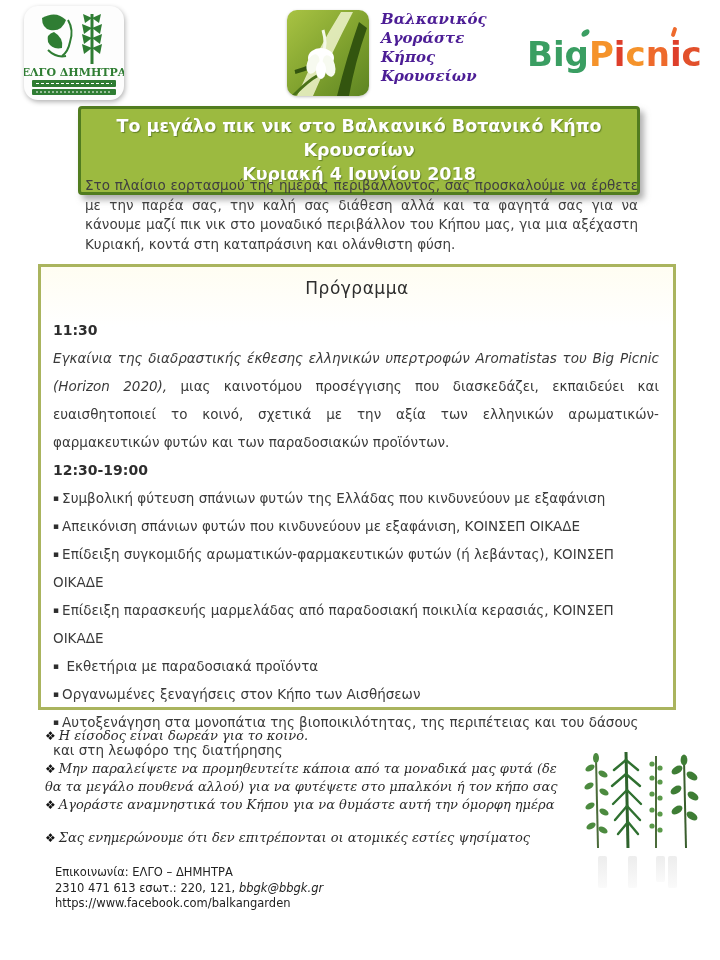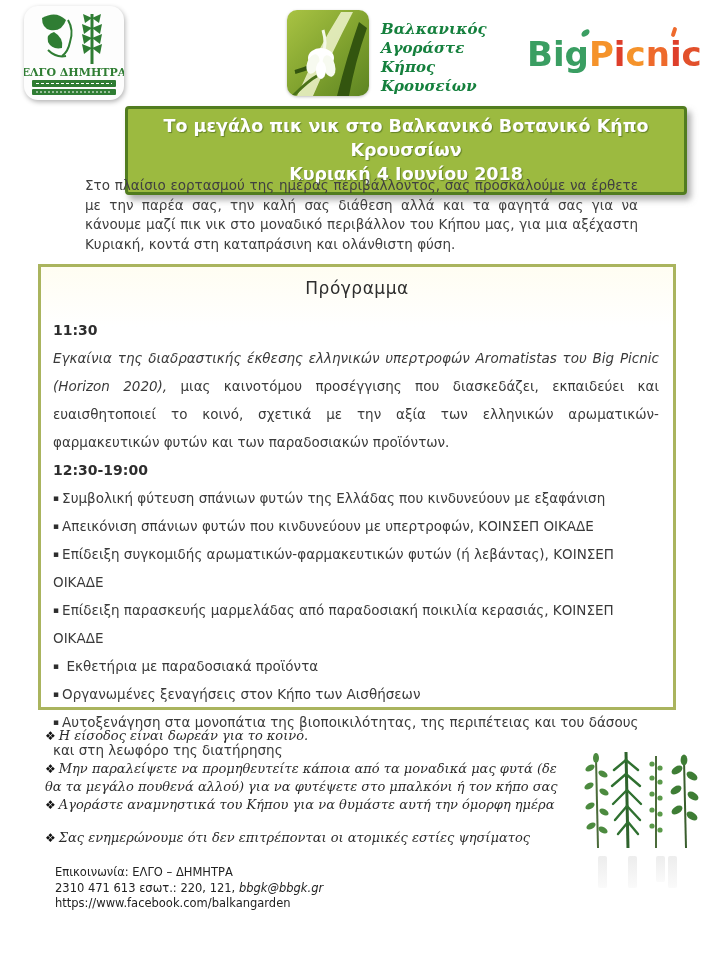--- a/index.html
+++ b/index.html
@@ -7,41 +7,41 @@
     position:relative;width:720px;height:960px;background:#ffffff;overflow:hidden;
     font-family:"DejaVu Sans",sans-serif;color:#3c3c3c;
   }
 
   
   .elgo-logo{position:absolute;left:24px;top:6px;width:100px;height:94px;
     background:#fdfdfd;border-radius:14px;box-shadow:1px 2px 5px rgba(0,0,0,0.3);}
   .garden-logo-box{position:absolute;left:287px;top:10px;width:82px;height:86px;
     border-radius:10px;background:linear-gradient(135deg,#a9c343 0%,#7fa12e 55%,#5d8422 100%);
     box-shadow:0 1px 3px rgba(0,0,0,0.25);overflow:hidden;}
-  .garden-logo-text{position:absolute;left:381px;top:20px;
+  .garden-logo-text{position:absolute;left:381px;top:10px;
     font-family:"DejaVu Serif",serif;font-style:italic;font-weight:bold;
-    font-size:15px;line-height:19px;color:#15803d;}
+    font-size:15px;line-height:19px;color:#4c1d95;}
   .bigpicnic{position:absolute;left:527px;top:34px;font-size:34px;font-weight:bold;
     letter-spacing:0px;white-space:nowrap;}
   .bp-big{color:#3a9e62;position:relative;}
   .bp-big::after{content:"";position:absolute;top:-4px;right:-1px;width:9px;height:6px;
     background:#3a9e62;border-radius:60% 40% 60% 40%;transform:rotate(-25deg);}
   .bp-l0{color:#f5932b;} .bp-l1{color:#de3f2b;} .bp-l2{color:#f5932b;}
   .bp-l3{color:#ee6a2c;} .bp-l5{color:#e2502b;}
   .bp-l4{color:#de3f2b;position:relative;}
   .bp-l4::after{content:"";position:absolute;top:-7px;left:2px;width:4px;height:10px;
     background:#ee6a2c;border-radius:2px;transform:rotate(18deg);}
 
   
   .banner{position:absolute;left:78px;top:106px;width:550px;
     background:#9cba40;border:3px solid #517c1f;border-radius:4px;
     box-shadow:4px 5px 6px rgba(110,110,110,0.55);
     color:#ffffff;font-weight:bold;font-size:17.5px;text-align:center;
     padding:5px 3px 6px 3px;line-height:24px;
-    text-shadow:1px 1px 1px rgba(70,100,25,0.65);margin-left:47px;}
+    text-shadow:1px 1px 1px rgba(70,100,25,0.65);}
 
   
   .intro{position:absolute;left:85px;top:176px;width:553px;
     font-size:13.5px;line-height:19.5px;color:#404040;text-align:justify;}
 
   
   .program-box{position:absolute;left:38px;top:264px;width:632px;height:440px;
     border:3px solid #aab45e;background:linear-gradient(#fffdf2,#ffffff 60px);}
   .program-heading{text-align:center;font-size:17px;color:#2e2e2e;
     margin-top:11px;margin-bottom:18px;letter-spacing:0.5px;}
@@ -135,21 +135,21 @@
   <div class="intro">Στο πλαίσιο εορτασμού της ημέρας περιβάλλοντος, σας προσκαλούμε να έρθετε με την παρέα σας, την καλή σας διάθεση αλλά και τα φαγητά σας για να κάνουμε μαζί πικ νικ στο μοναδικό περιβάλλον του Κήπου μας, για μια αξέχαστη Κυριακή, κοντά στη καταπράσινη και ολάνθιστη φύση.</div>
 
   <div class="program-box">
     <div class="program-heading">Πρόγραμμα</div>
     <div class="prog-body">
       <div class="time">11:30</div>
       <div class="prog-par"><span class="it">Εγκαίνια της διαδραστικής έκθεσης ελληνικών υπερτροφών Aromatistas του Big Picnic (Horizon 2020),</span><span> μιας καινοτόμου προσέγγισης που διασκεδάζει, εκπαιδεύει και ευαισθητοποιεί το κοινό, σχετικά με την αξία των ελληνικών αρωματικών-φαρμακευτικών φυτών και των παραδοσιακών προϊόντων.</span></div>
       <div class="time">12:30-19:00</div>
 
       <div class="prog-item"><span class="sq-bullet">▪</span><span>Συμβολική φύτευση σπάνιων φυτών της Ελλάδας που κινδυνεύουν με εξαφάνιση</span></div>
-      <div class="prog-item"><span class="sq-bullet">▪</span><span>Απεικόνιση σπάνιων φυτών που κινδυνεύουν με υπερτροφών, ΚΟΙΝΣΕΠ ΟΙΚΑΔΕ</span></div>
+      <div class="prog-item"><span class="sq-bullet">▪</span><span>Απεικόνιση σπάνιων φυτών που κινδυνεύουν με εξαφάνιση, ΚΟΙΝΣΕΠ ΟΙΚΑΔΕ</span></div>
       <div class="prog-item"><span class="sq-bullet">▪</span><span>Επίδειξη συγκομιδής αρωματικών-φαρμακευτικών φυτών (ή λεβάντας), ΚΟΙΝΣΕΠ ΟΙΚΑΔΕ</span></div>
       <div class="prog-item"><span class="sq-bullet">▪</span><span>Επίδειξη παρασκευής μαρμελάδας από παραδοσιακή ποικιλία κερασιάς, ΚΟΙΝΣΕΠ ΟΙΚΑΔΕ</span></div>
       <div class="prog-item"><span class="sq-bullet">▪</span> <span>Εκθετήρια με παραδοσιακά προϊόντα</span></div>
       <div class="prog-item"><span class="sq-bullet">▪</span><span>Οργανωμένες ξεναγήσεις στον Κήπο των Αισθήσεων</span></div>
       <div class="prog-item"><span class="sq-bullet">▪</span><span>Αυτοξενάγηση στα μονοπάτια της βιοποικιλότητας, της περιπέτειας και του δάσους και στη λεωφόρο της διατήρησης</span></div>
     </div>
   </div>
 
   <div class="notes">
     <div class="note"><span class="diamond">❖</span><span>Η είσοδος είναι δωρεάν για το κοινό.</span></div>

